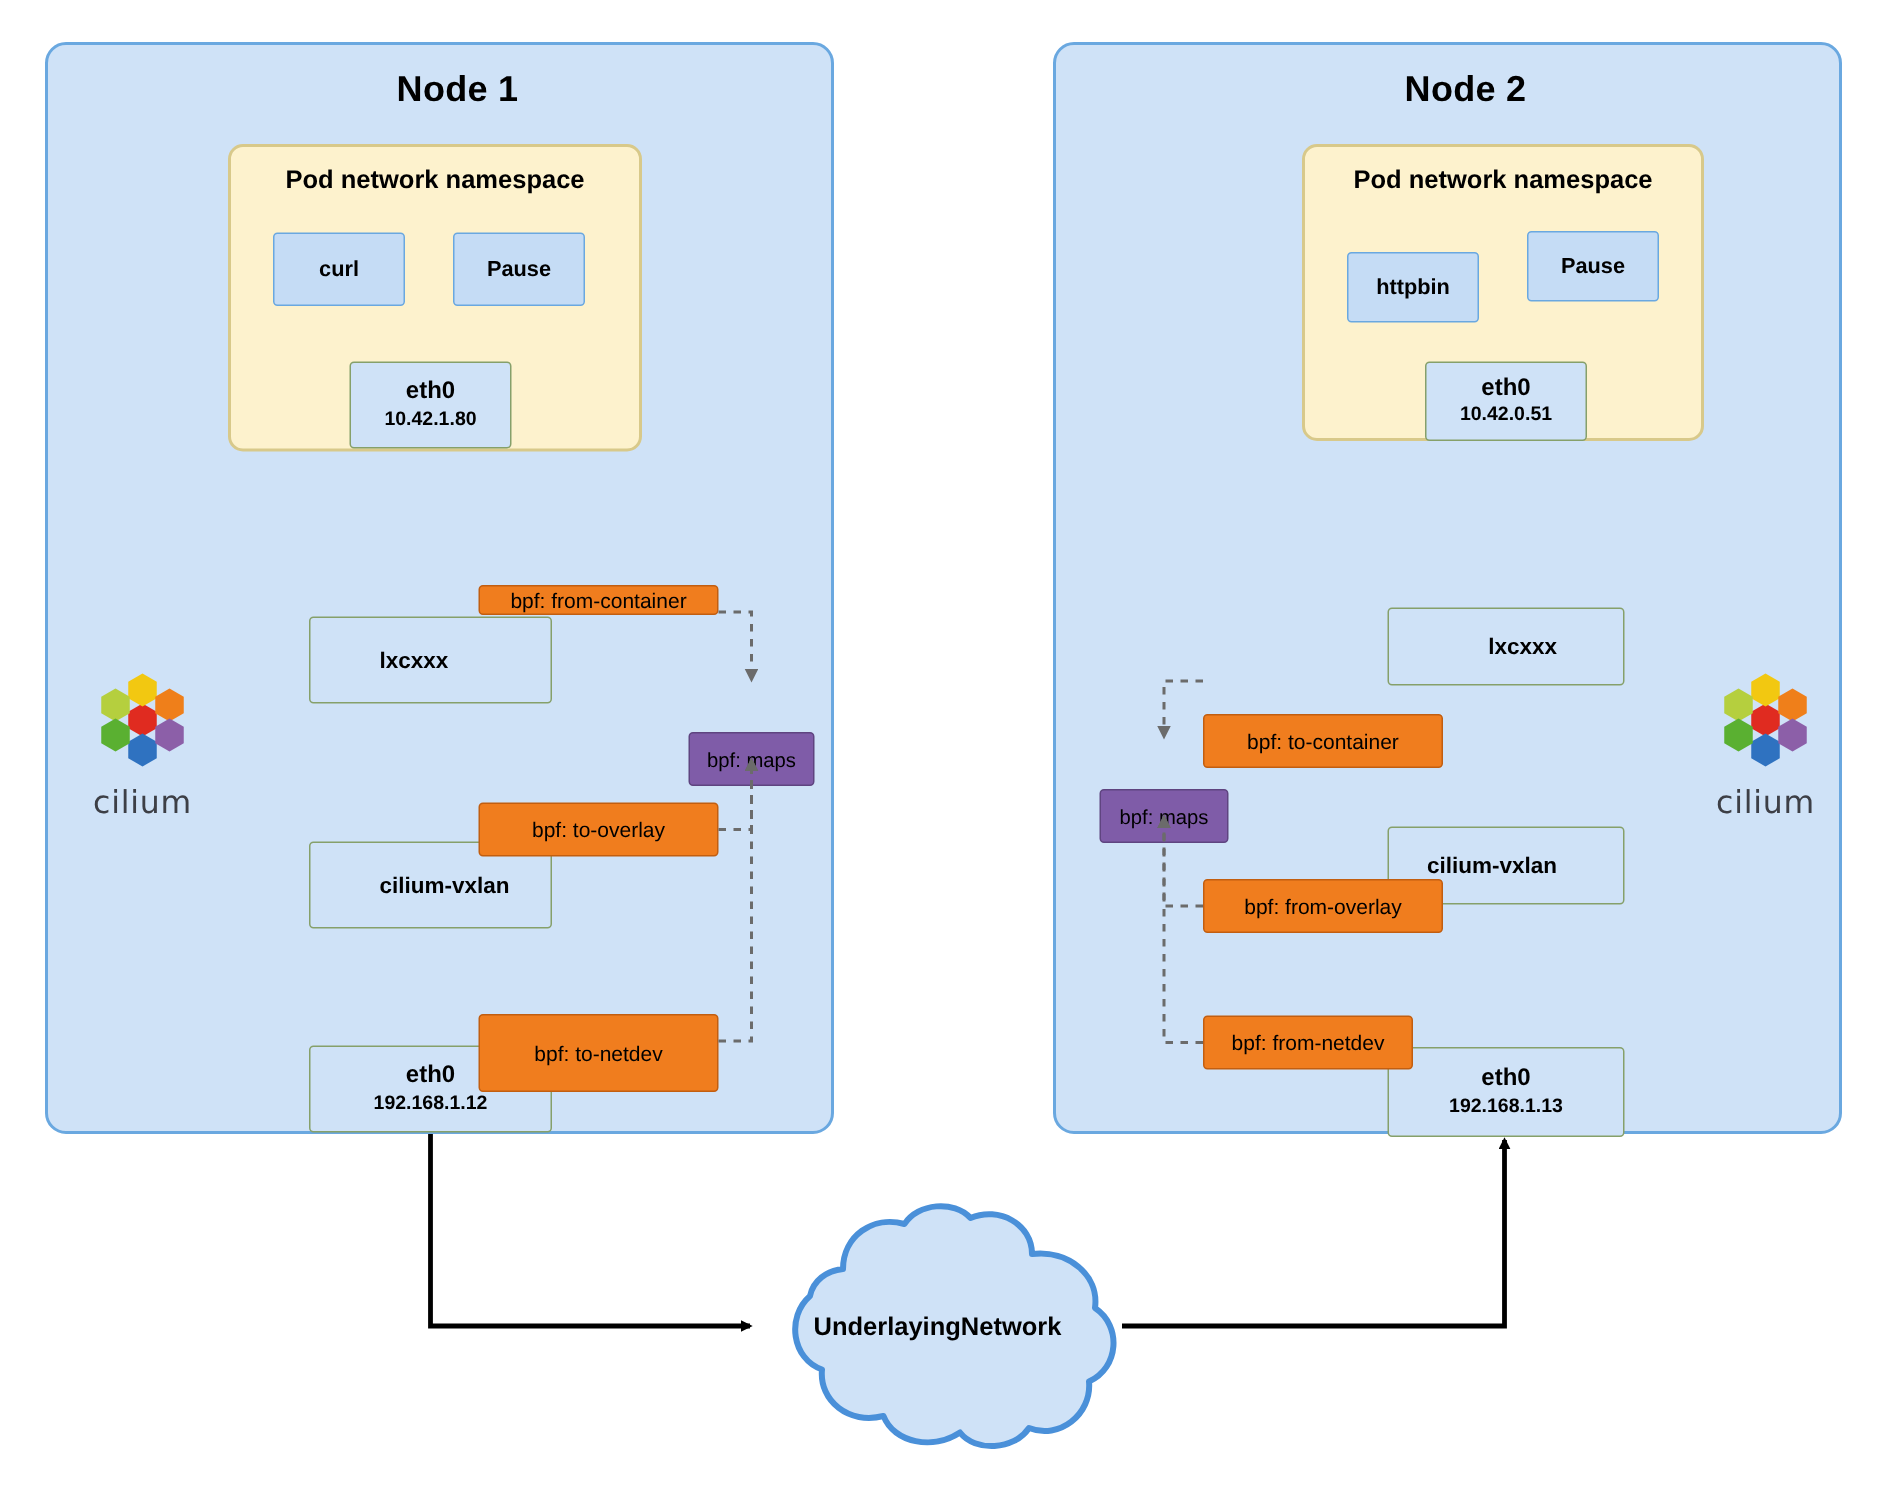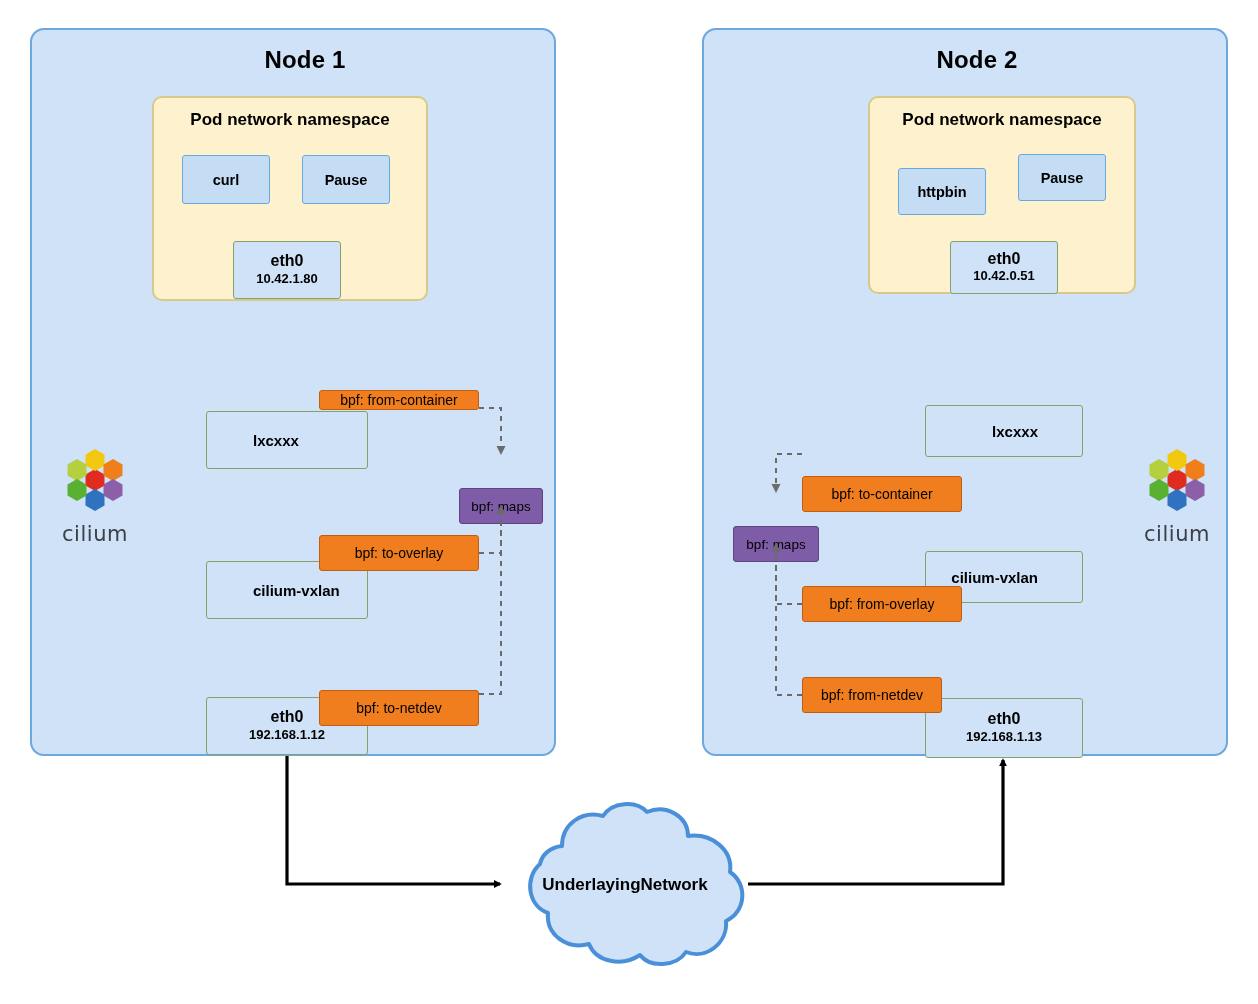--- a/index.html
+++ b/index.html
@@ -224,21 +224,21 @@
     <span class="nm">eth0</span>
     <span class="ip">192.168.1.12</span>
   </div>
 
   <div class="abs bpf" style="left:319px; top:390px; width:160px; height:20px;">
     <span>bpf: from-container</span>
   </div>
   <div class="abs bpf" style="left:319px; top:535px; width:160px; height:36px;">
     <span>bpf: to-overlay</span>
   </div>
-  <div class="abs bpf" style="left:319px; top:690px; width:160px; height:36px;">
+  <div class="abs bpf" style="left:319px; top:676px; width:160px; height:52px;">
     <span>bpf: to-netdev</span>
   </div>
   <div class="abs maps" style="left:459px; top:462px; width:84px; height:36px;">
     <span>bpf: maps</span>
   </div>
 
   <div class="abs cilium" style="left:49px; top:446px;">
     <svg viewBox="0 0 92 70" width="92" height="70">
       <g transform="translate(46,34)">
         <polygon points="0,-11 9.5,-5.5 9.5,5.5 0,11 -9.5,5.5 -9.5,-5.5" fill="#e02b20" transform="translate(0,0)"></polygon>

